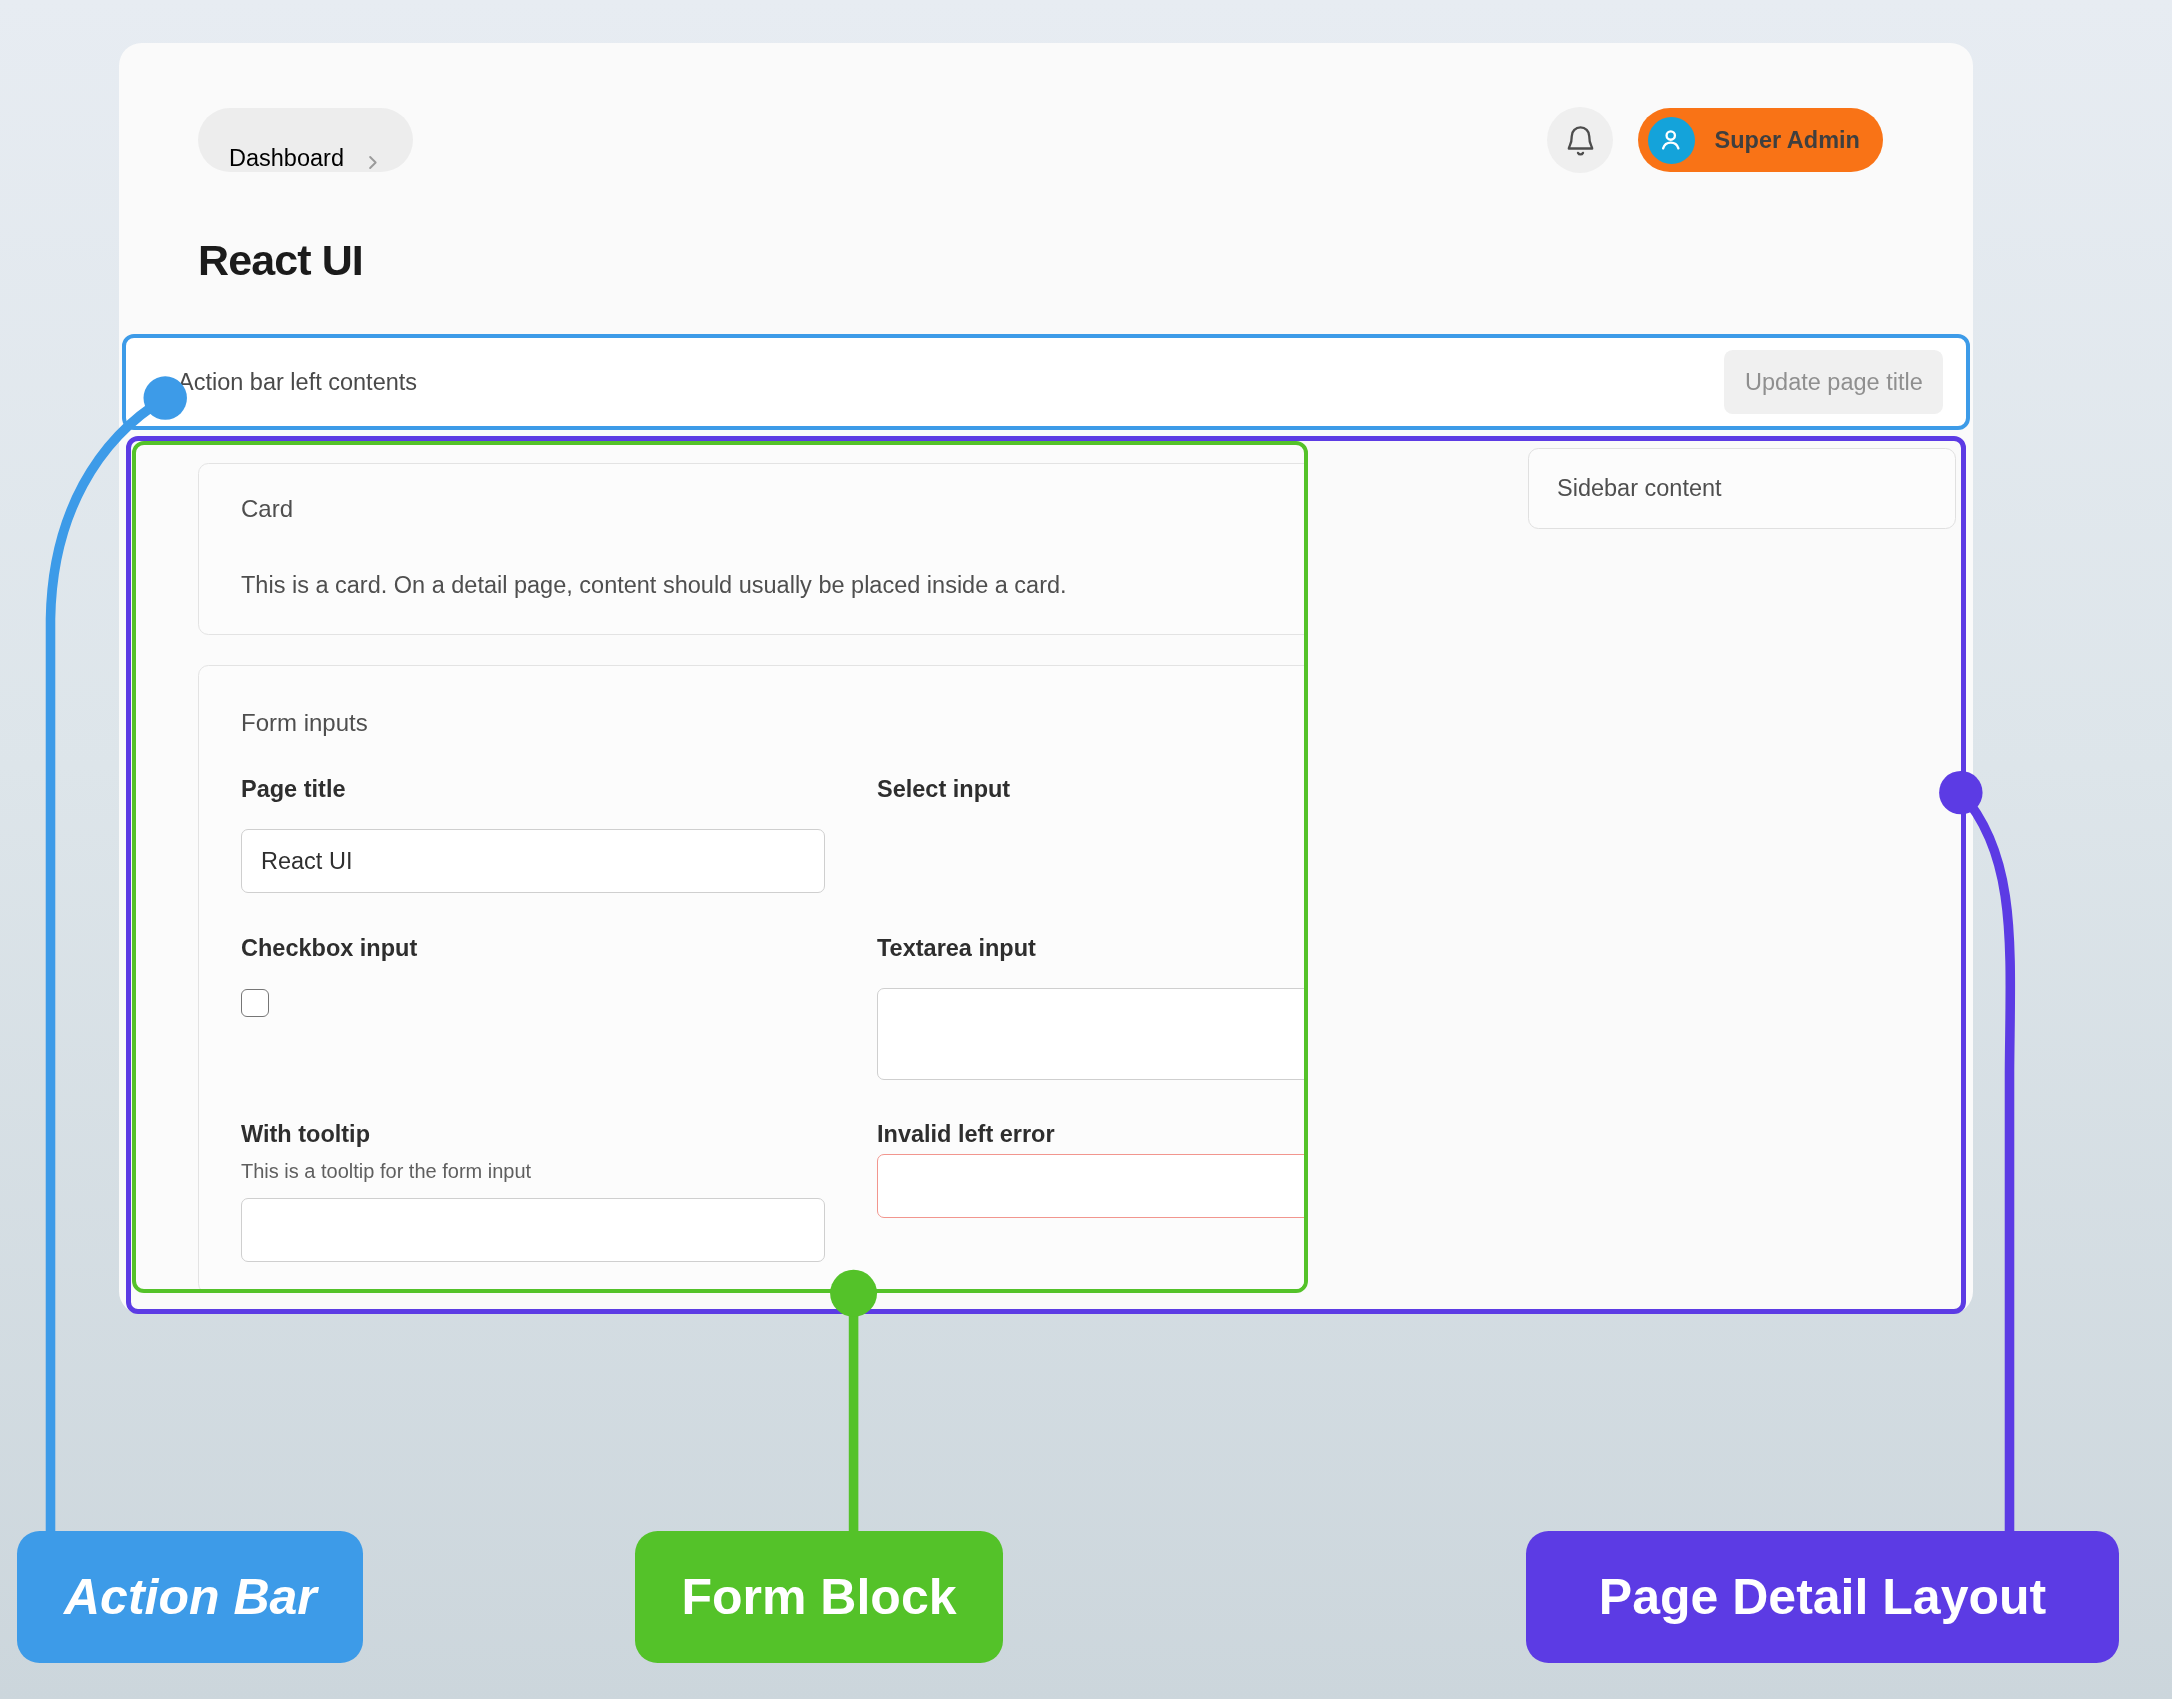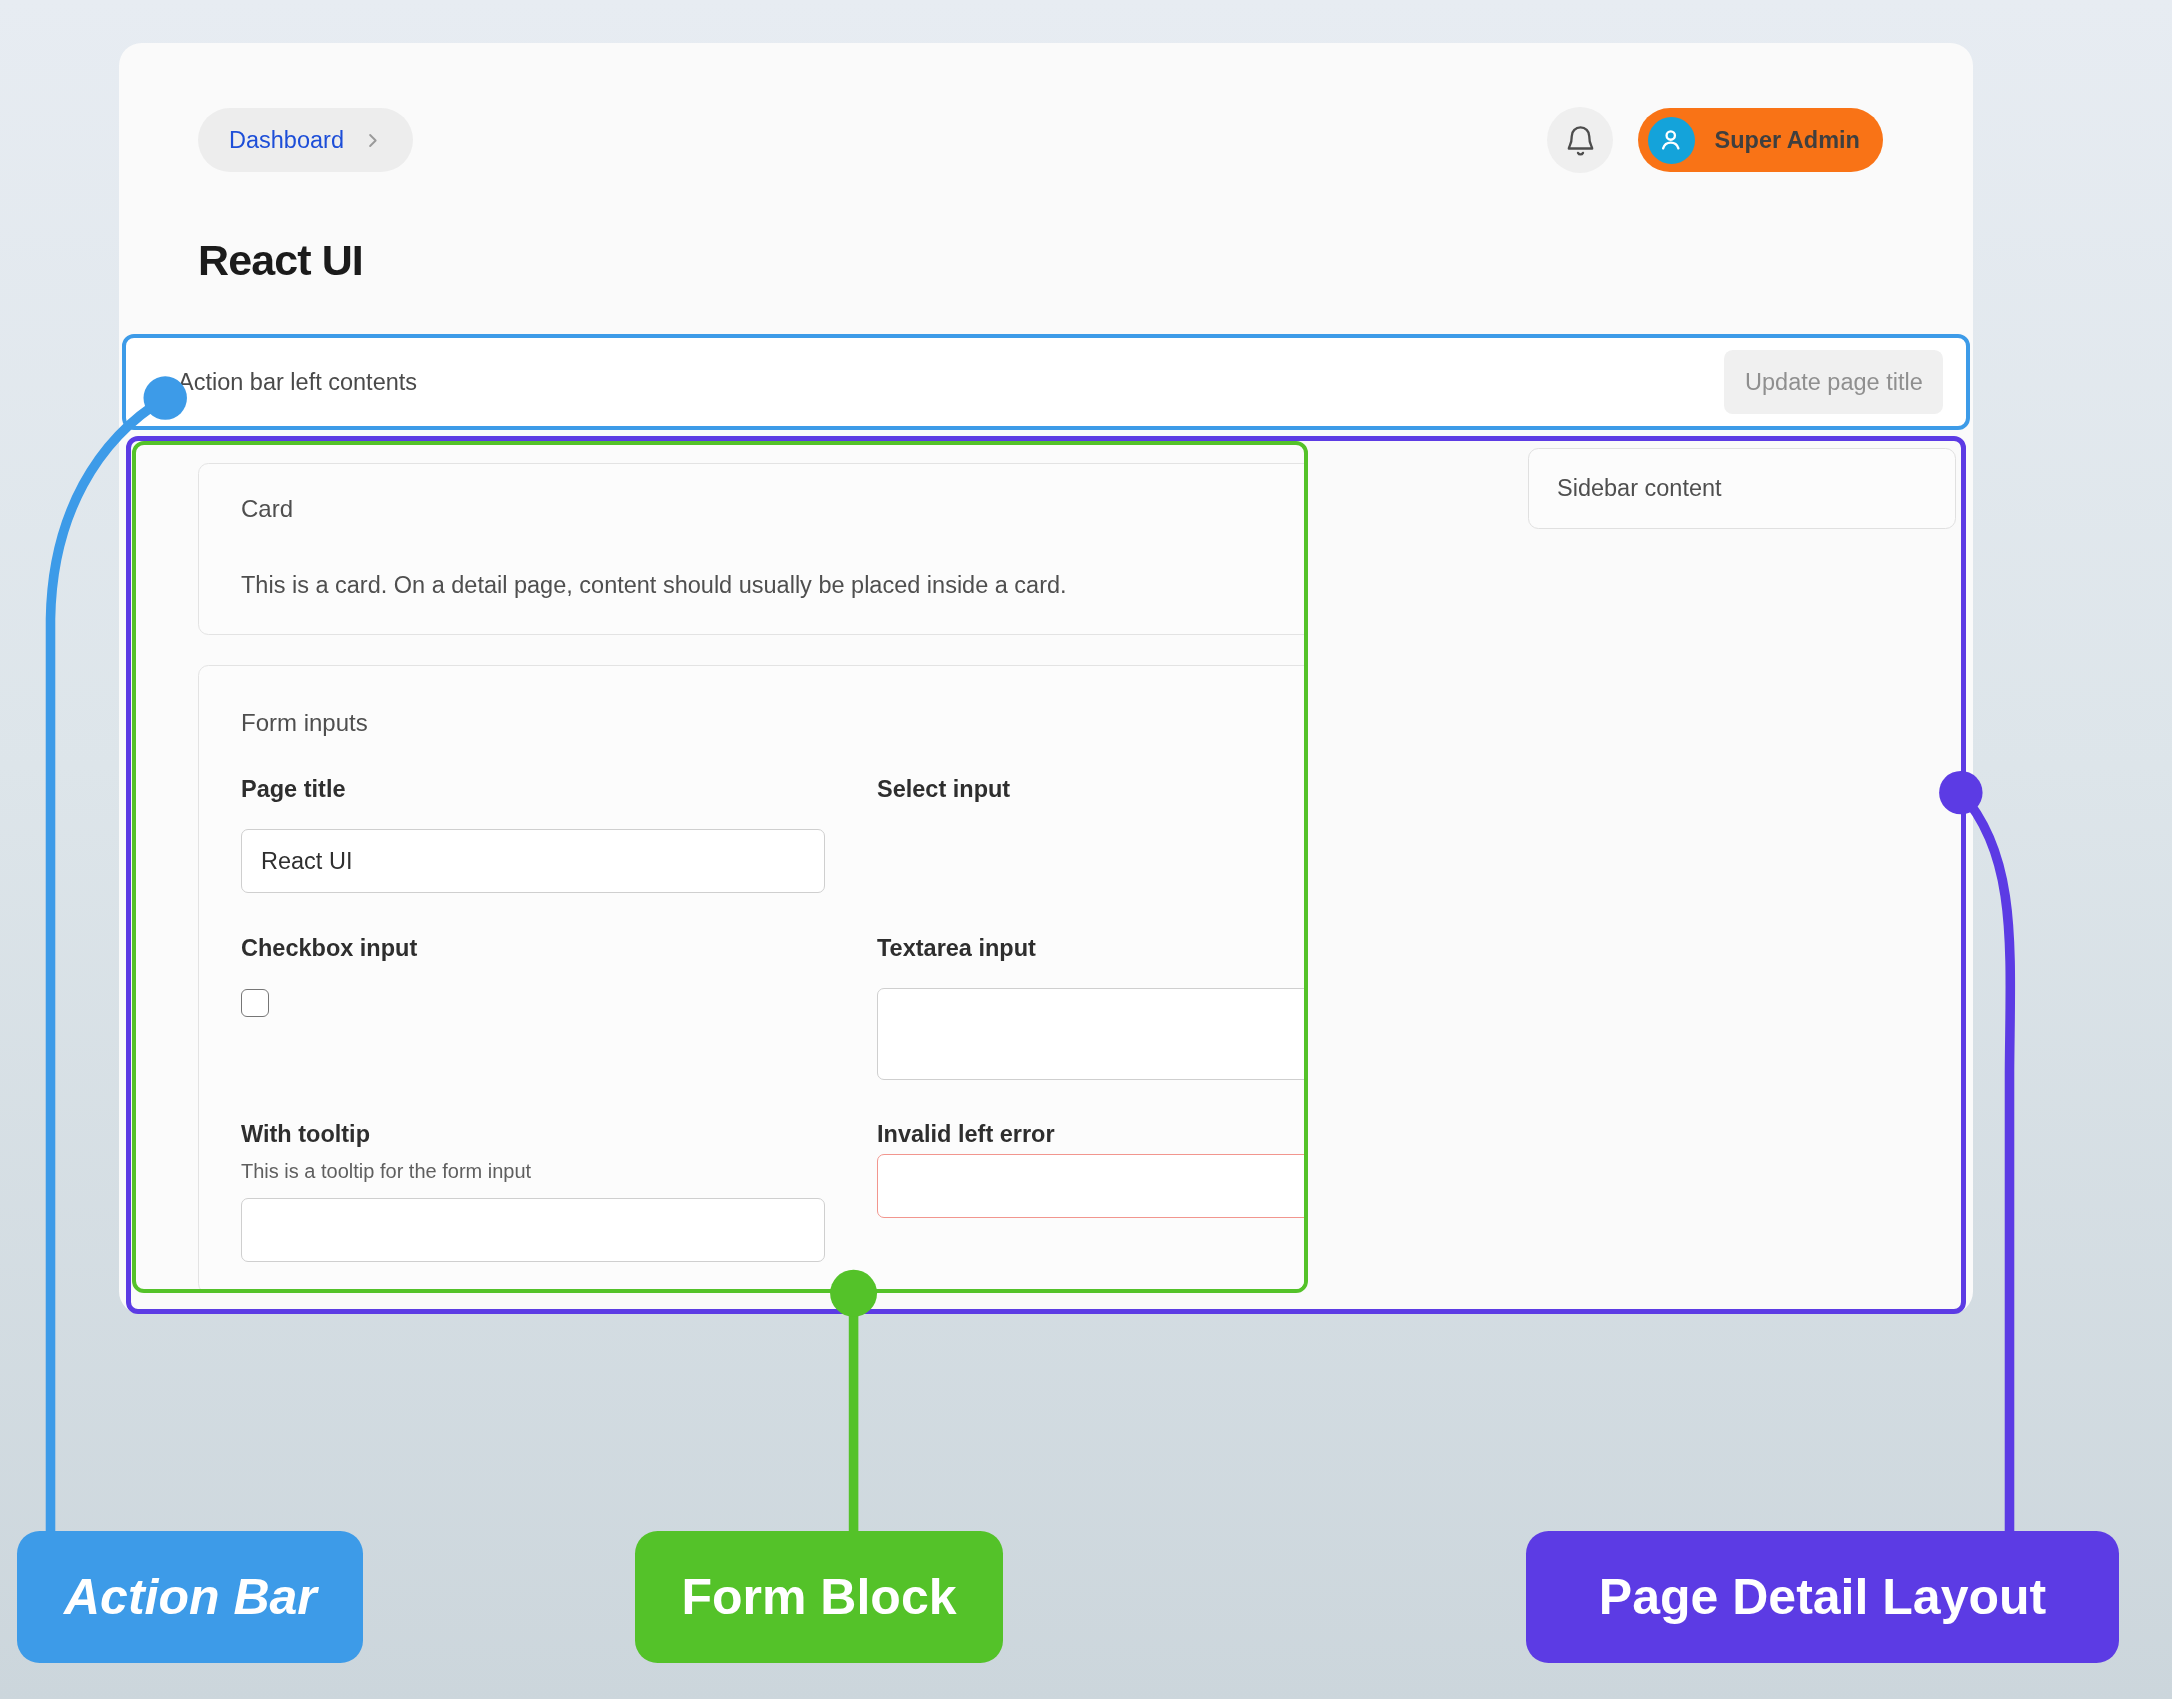--- a/index.html
+++ b/index.html
@@ -6,22 +6,22 @@
   html,body { width:2173px; height:1700px; overflow:hidden;
     font-family:"Liberation Sans", sans-serif; }
   body { background:linear-gradient(180deg,#e7ecf2 0%, #dde5ea 45%, #ccd6dc 100%); position:relative; }
 
   
   .app-card { position:absolute; left:119px; top:43px; width:1854px; height:1271px;
     background:#fafafa; border-radius:22.6px; }
 
   
   .breadcrumb { position:absolute; left:79px; top:65px; height:64px; padding:0 31px;
-    background:#ededed; border-radius:35px; display:flex; align-items:center; gap:19px;
-    font-size:23.5px; color:#1d4ed8; }
+    background:#ededed; border-radius:35px; display:flex; align-items:flex-end; gap:19px;
+    font-size:23.5px; color:#000000; }
   .breadcrumb .chev { width:19px; height:19px; color:#9a9a9a; }
 
   .icon-btn { position:absolute; left:1428px; top:64px; width:66px; height:66px;
     background:#efefef; border-radius:50%; display:flex; align-items:center; justify-content:center; }
   .icon-btn svg { width:35px; height:35px; color:#4d4d4d; }
 
   .user-pill { position:absolute; left:1519px; top:65px; width:245px; height:64px;
     background:#f97316; border-radius:35px; display:flex; align-items:center; gap:20px; padding:0 19px 0 9.6px; }
   .avatar { width:47px; height:47px; border-radius:50%; background:#14a3da; flex:0 0 auto;
     display:flex; align-items:center; justify-content:center; }

